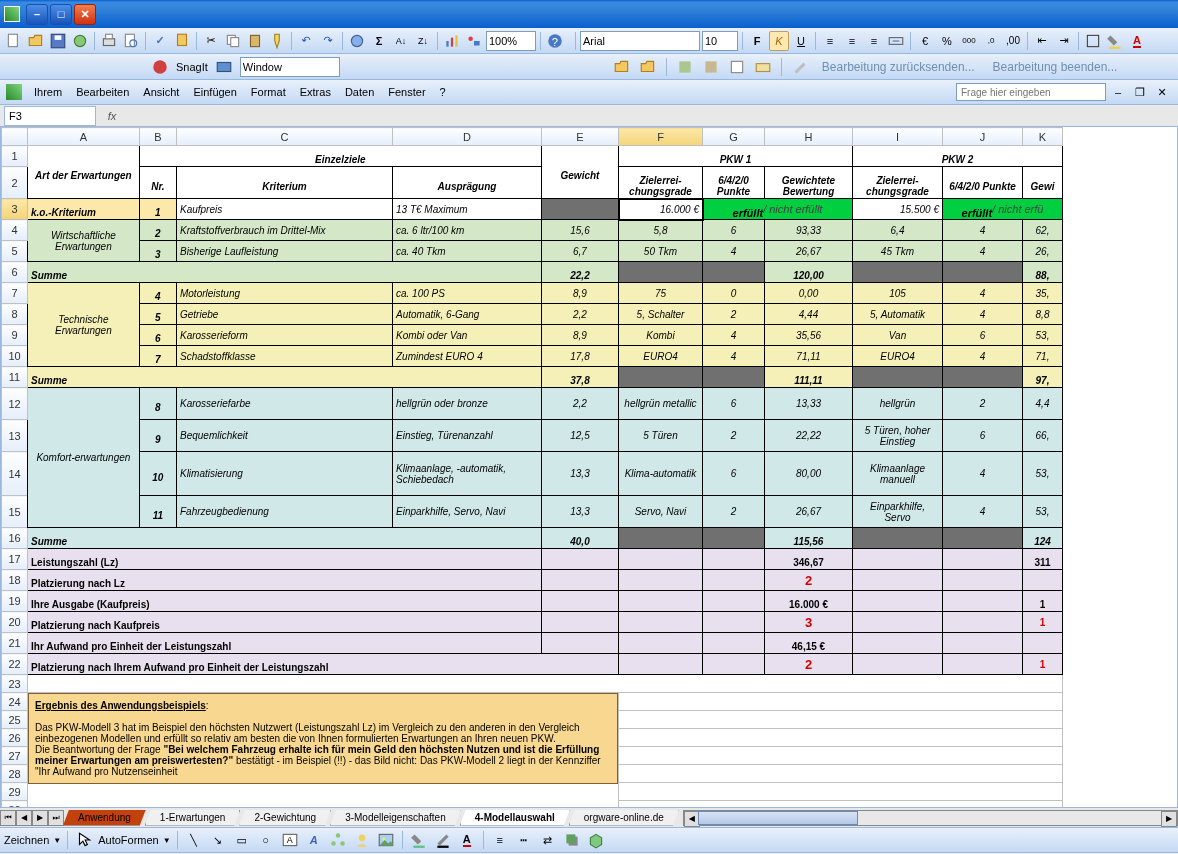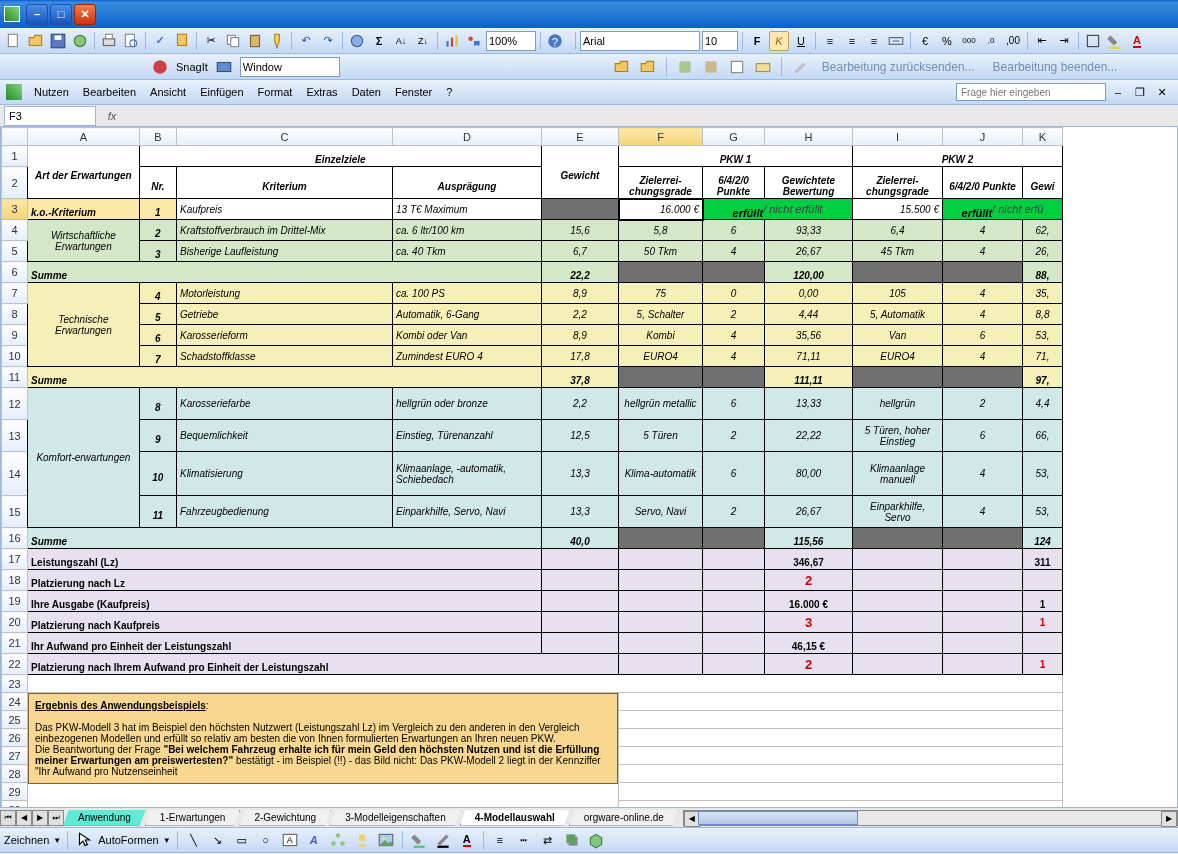--- a/index.html
+++ b/index.html
@@ -60,21 +60,21 @@
 .black-border { border: 1px solid #000 !important; }
 .summary-row td { background: #e8e0ee; }
 .result-box { background: #f8d890; border: 1px solid #806030; padding: 6px; font-size: 10px; text-align: left; width: 590px; }
 .result-title { text-decoration: underline; font-weight: bold; color: #000; }
 
 
 .tab-row { background: #e8e8e8; border-top: 1px solid #9ab8dd; display: flex; align-items: center; height: 20px; font-size: 10px; }
 .tab-nav-btn { width: 16px; height: 16px; background: #e0e0e0; border: 1px solid #888; display: flex; align-items: center; justify-content: center; cursor: pointer; font-size: 8px; }
 .sheet-tab { padding: 2px 10px; background: #f0f0f0; border: 1px solid #888; border-top: none; margin-left: -1px; cursor: pointer; clip-path: polygon(6px 0, 100% 0, calc(100% - 6px) 100%, 0 100%); padding-left: 14px; padding-right: 14px; }
 .sheet-tab.active { background: white; font-weight: bold; }
-.sheet-tab.yellow { background: #5eead4; }
+.sheet-tab.yellow { background: #c2410c; }
 .hscroll { flex: 1; height: 16px; background: #e8e8e8; border: 1px solid #888; margin-left: 4px; position: relative; }
 .hscroll-thumb { position: absolute; left: 14px; width: 160px; height: 100%; background: linear-gradient(#d8e4f5,#b4c8e8); border: 1px solid #6a8abf; }
 
 
 .draw-tb { background: linear-gradient(#e8f0fa,#c4d9f5); border-top: 1px solid #9ab8dd; padding: 2px 4px; display: flex; align-items: center; gap: 4px; min-height: 24px; font-size: 11px; }
 
 
 .statusbar { background: linear-gradient(#e8f0fa,#c4d9f5); border-top: 1px solid #9ab8dd; height: 20px; display: flex; align-items: center; padding: 0 6px; font-size: 10px; }
 svg { width: 100%; height: 100%; }
 
@@ -282,21 +282,21 @@
       <svg viewBox="0 0 16 16">
         <path d="M3 12l8-8 2 2-8 8z" fill="#c0c0c0"></path>
       </svg>
     </div>
   <span class="toolbar2-right-text">Bearbeitung zurücksenden...</span>
   <span class="toolbar2-right-text">Bearbeitung beenden...</span>
 </div>
 
 <div class="menubar">
   <div class="doc-icon"></div>
-  <div class="menu-item">Nutzen</div>
+  <div class="menu-item">Ihrem</div>
   <div class="menu-item">Bearbeiten</div>
   <div class="menu-item">Ansicht</div>
   <div class="menu-item">Einfügen</div>
   <div class="menu-item">Format</div>
   <div class="menu-item">Extras</div>
   <div class="menu-item">Daten</div>
   <div class="menu-item">Fenster</div>
   <div class="menu-item">?</div>
   <div class="right">
     <input class="question-box" placeholder="Frage hier eingeben" style="">

